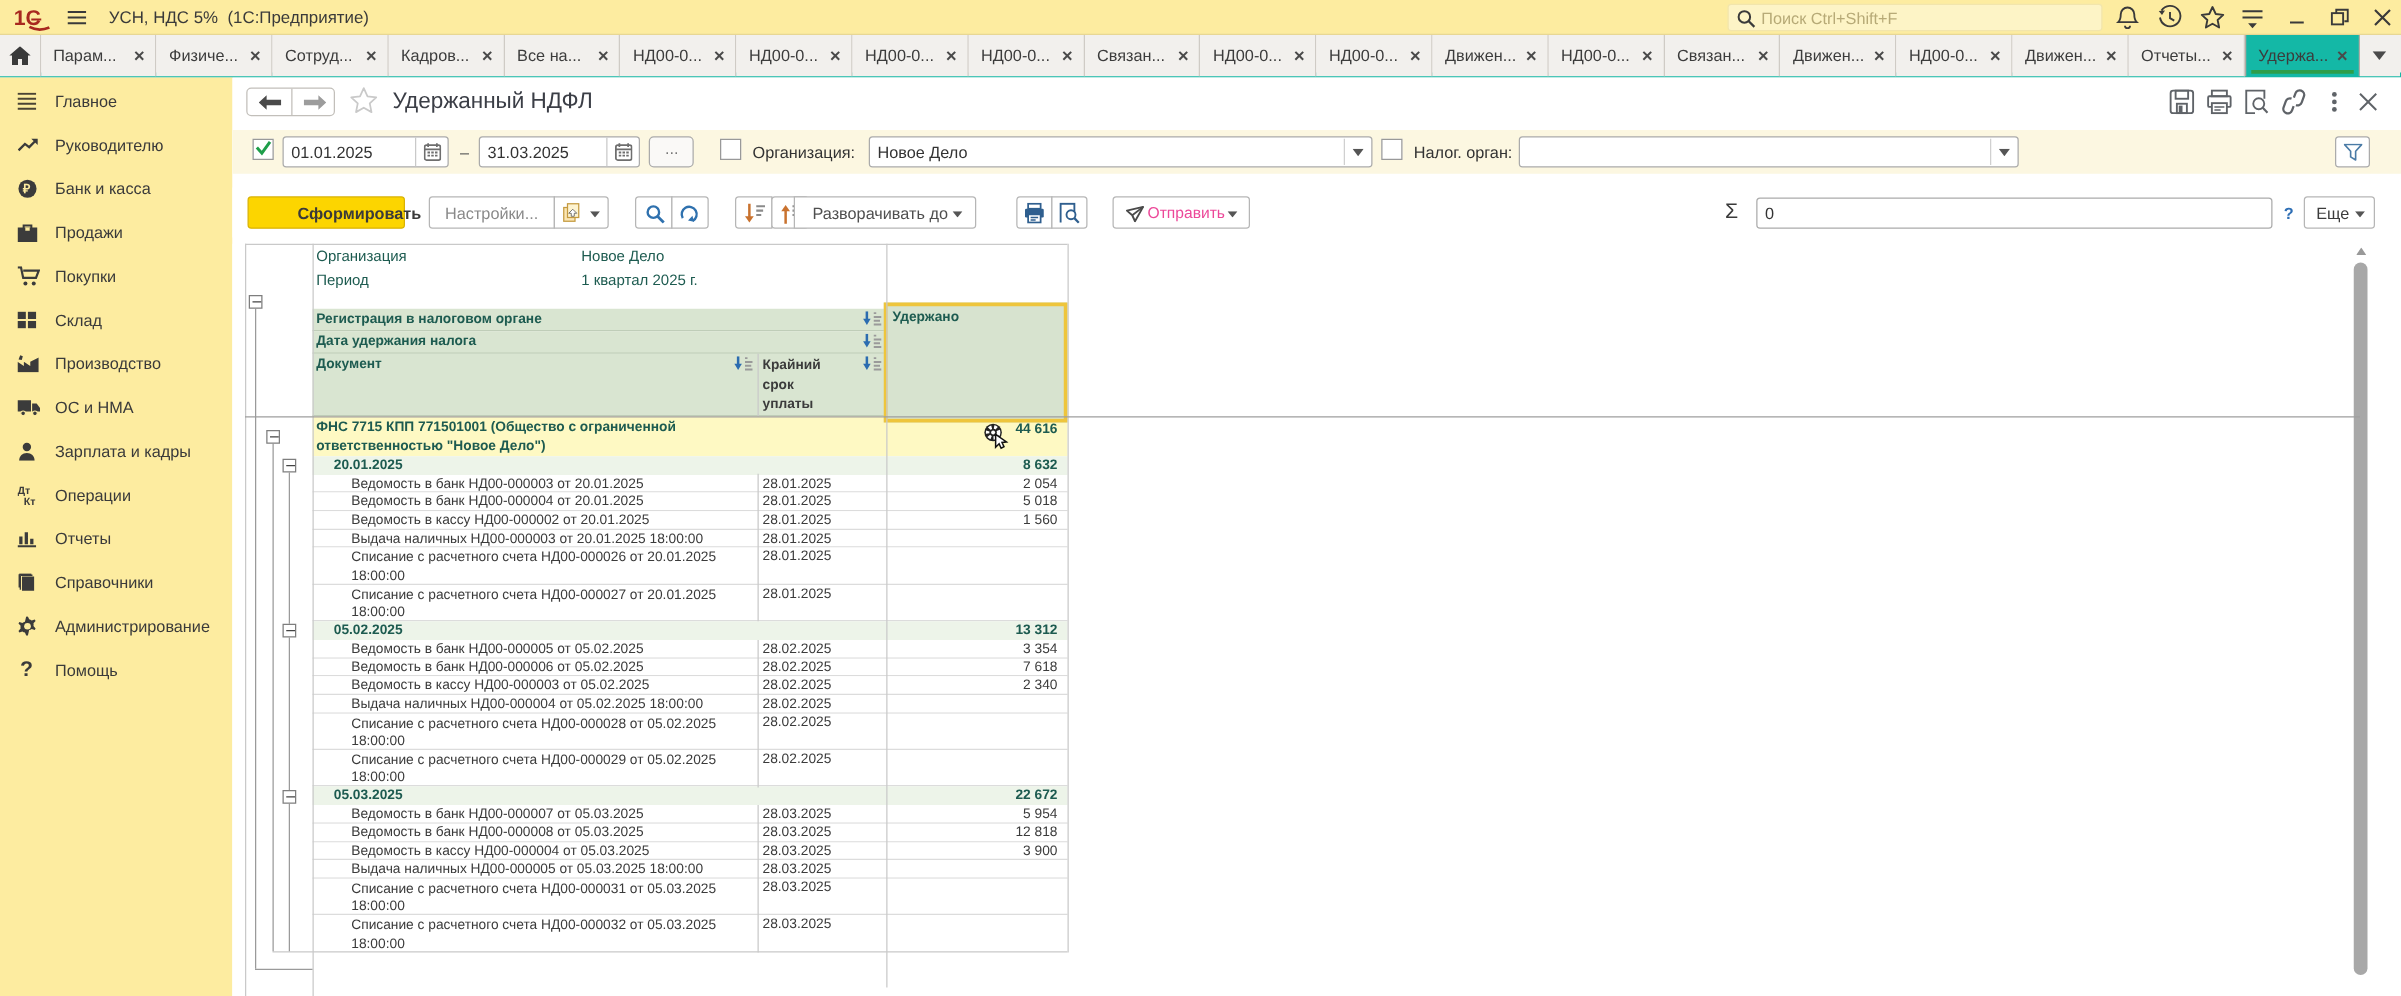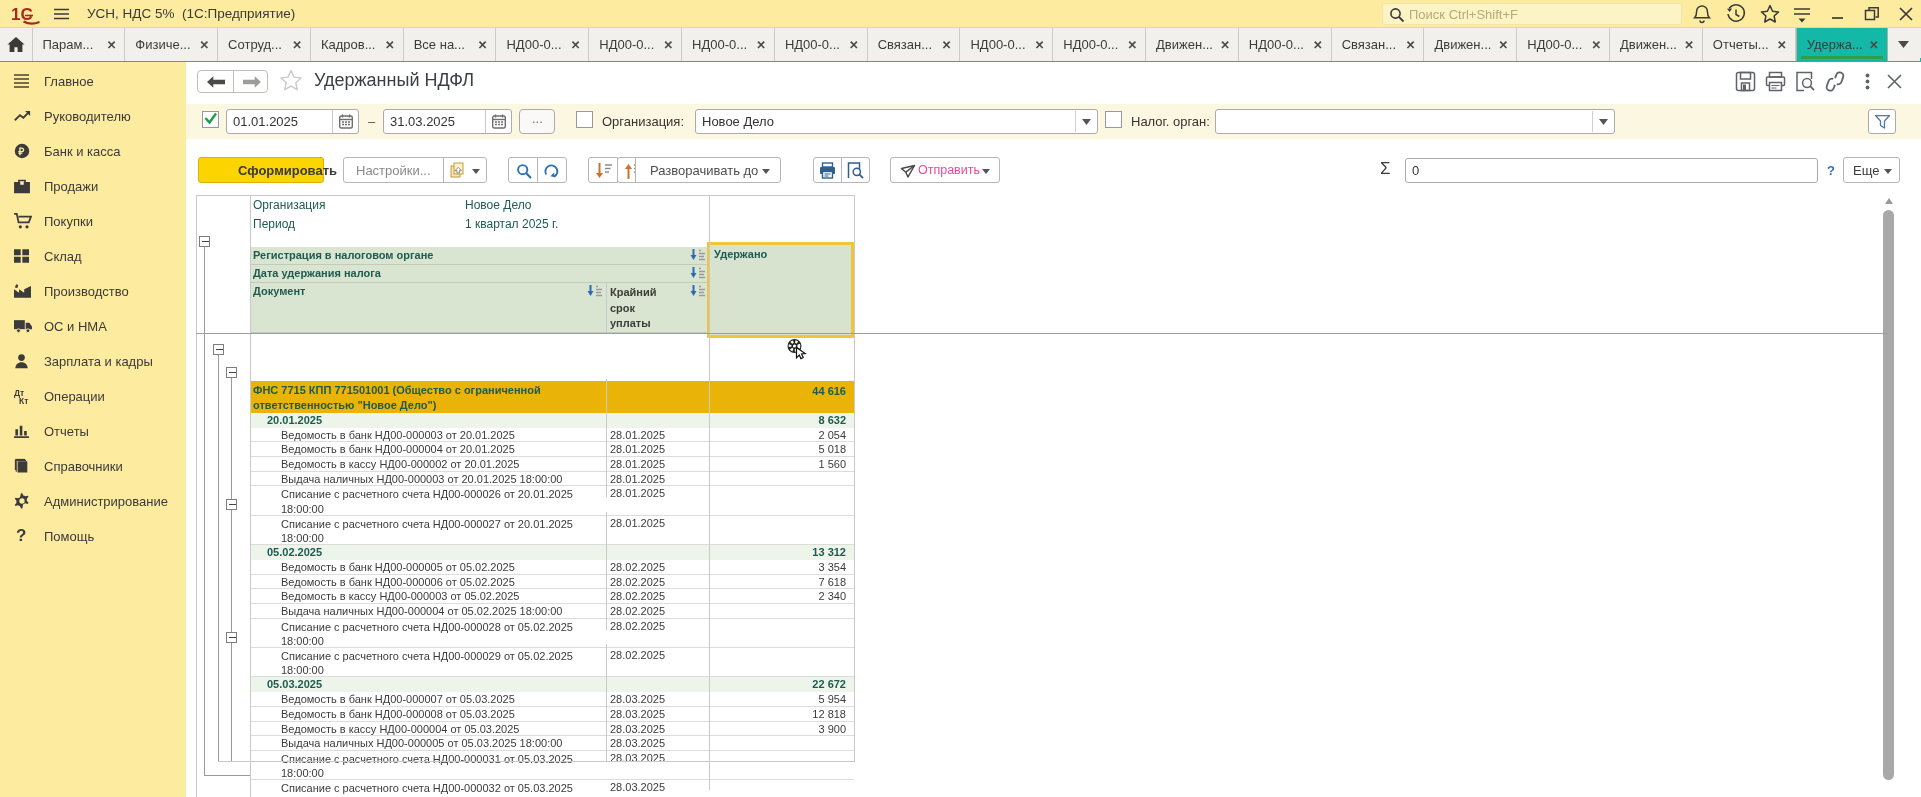--- a/index.html
+++ b/index.html
@@ -42,21 +42,21 @@
 .btn{position:absolute;top:7px;height:26px;background:#fff;border:1px solid #B6B6B6;border-radius:3px;font-size:13px;color:#3c3c3c;}
 .btn .txt{position:absolute;top:5px;white-space:nowrap;}
 
 #report{position:absolute;left:0;top:133px;width:1735px;height:602px;background:#fff;font-size:11px;}
 .vline{position:absolute;width:1px;background:#C9C9C9;z-index:3;}
 .hline{position:absolute;height:1px;background:#C9C9C9;z-index:3;}
 .teal{color:#1D5B50;}
 #tbl{position:absolute;left:64px;top:0;width:604px;}
 .trow{position:relative;width:604px;}
 .gh{background:#D9E5D1;border-bottom:1px solid #BFCDB8;}
-.g1{background:#eab308;margin-top:48px;}
+.g1{background:#fef9c3;}
 .g2{background:#EDF4E9;}
 .det{background:#fff;border-bottom:1px solid #DCDCDC;}
 .bt{font-weight:bold;color:#1D5B50;}
 .c1{position:absolute;left:3px;top:1px;}
 .i1{left:17px;}
 .i2{left:31px;}
 .cB{position:absolute;left:360px;top:1px;color:#3b3b3b;}
 .cV{position:absolute;right:8px;top:1px;text-align:right;}
 .dtx{color:#3b3b3b;}
 .exp{position:absolute;width:11px;height:11px;background:#fff;border:1px solid #7e7e7e;z-index:4;}

